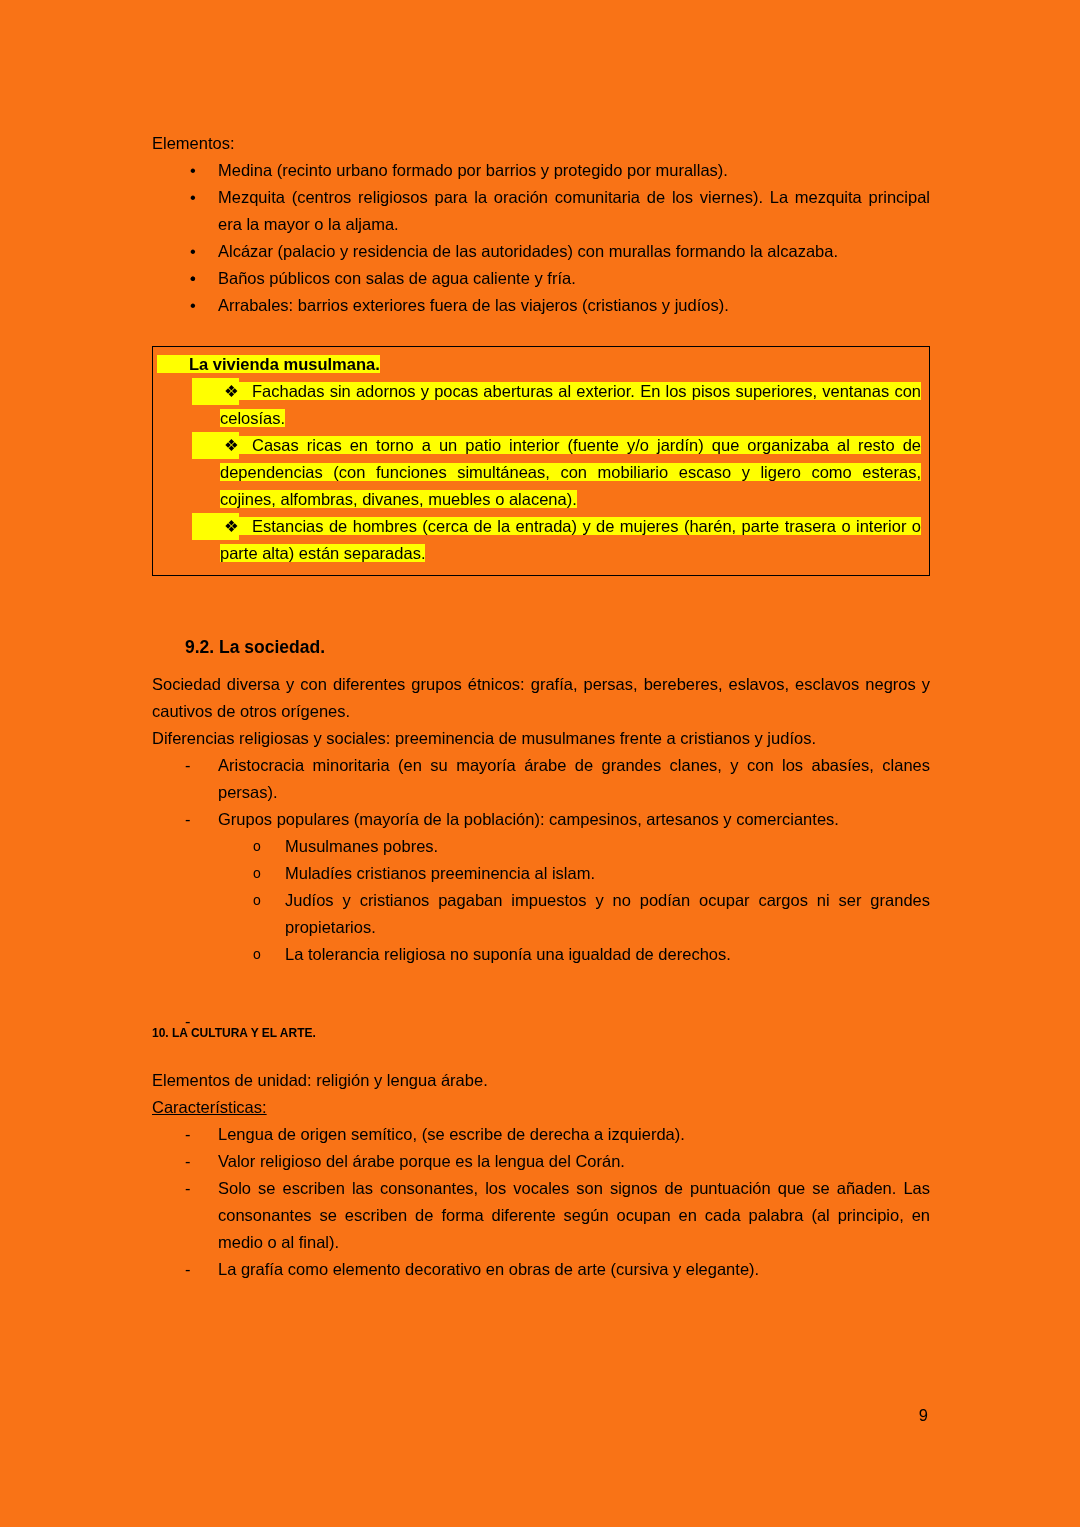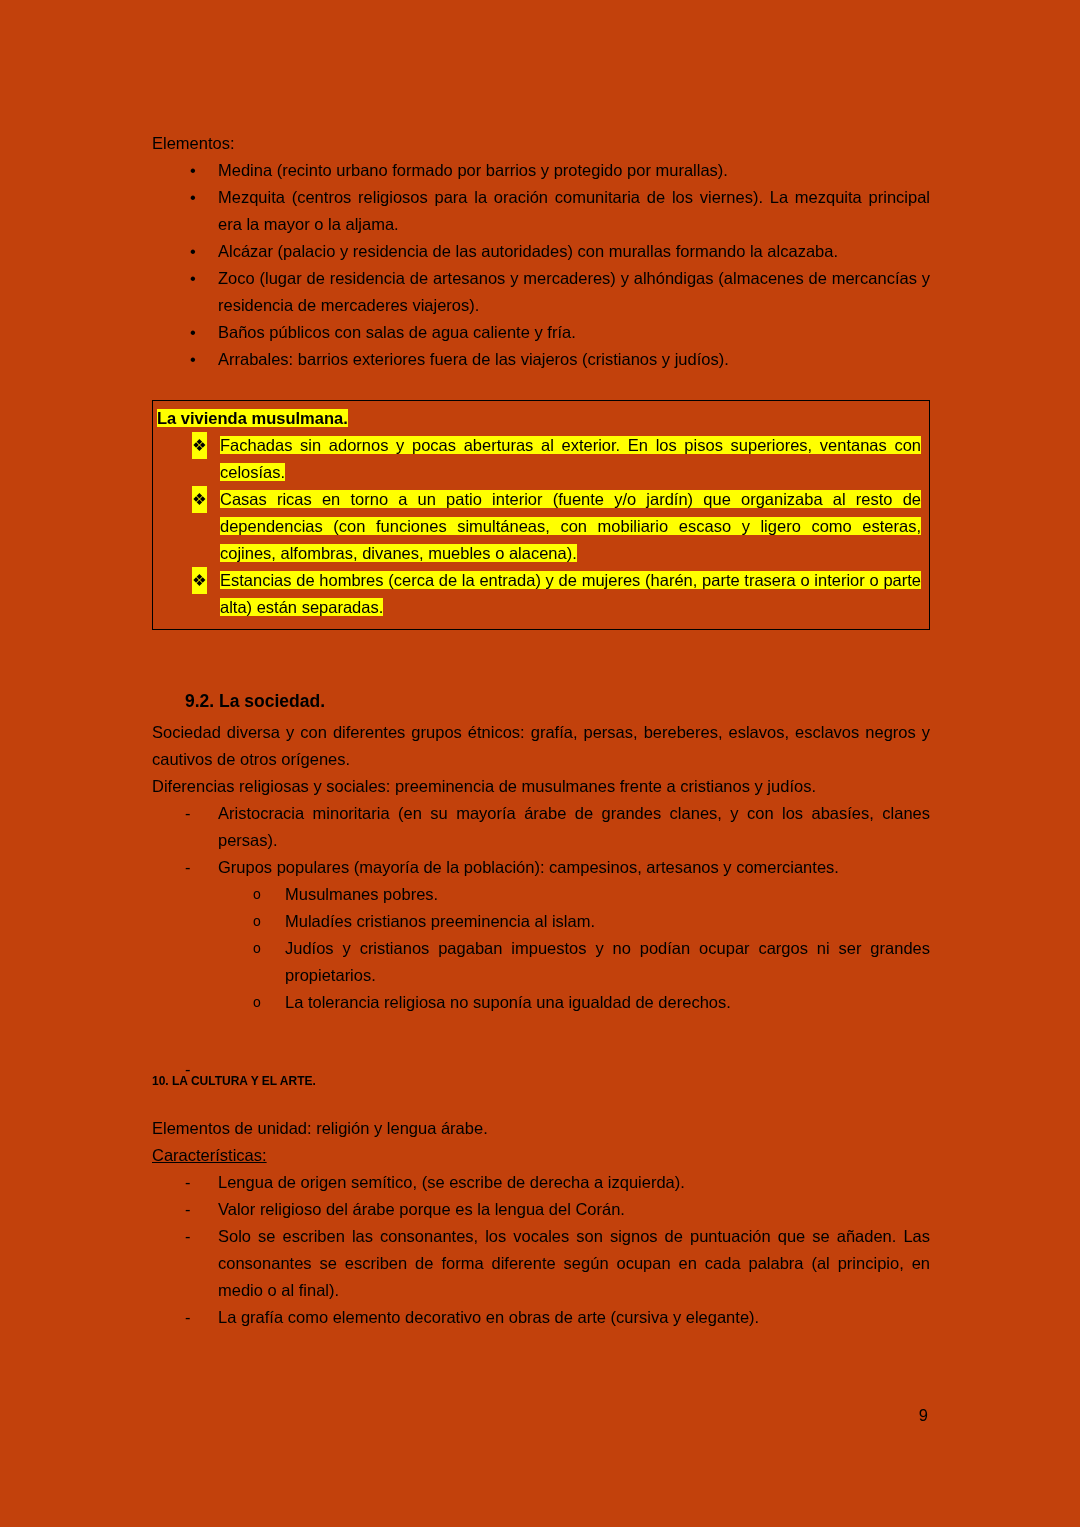--- a/index.html
+++ b/index.html
@@ -2,21 +2,21 @@
 <html><head>
 <meta charset="utf-8">
 <style>
   * { margin: 0; padding: 0; box-sizing: border-box; }
   html, body { background: #ffffff; }
   .page {
     position: relative;
     width: 1080px;
     height: 1527px;
     margin: 0 auto;
-    background: #c2410c;
+    background: #f97316;
     color: #000000;
     font-family: "Liberation Sans", sans-serif;
     font-size: 16.5px;
     line-height: 27px;
     overflow: hidden;
   }
   .content { padding: 130px 150px 0 152px; }
 
   p.para { text-align: justify; }
 
@@ -34,28 +34,28 @@
   .circle-list .marker { left: 101px; font-size: 14px; }
 
   .housing-box {
     border: 1px solid #000000;
     margin-top: 27px;
     padding: 4px 8px 8px 4px;
   }
   .diamond-list li { padding-left: 63px; }
   .diamond-list .marker { left: 35px; }
 
-  .hl { background: #ffff00; }
+  .hl { background: #ffff00; padding-left: 32px; }
   .bold { font-weight: bold; }
   .underline { text-decoration: underline; }
 
   .h-sub {
     font-weight: bold;
     font-size: 17.5px;
-    margin: 58px 0 4px 33px;
+    margin: 58px 0 10px 33px;
   }
   .h-main {
     font-weight: bold;
     font-size: 12px;
     margin: 52px 0 20px 0;
   }
 
   .gap-before { margin-top: 40px; }
 
   .page-number {
@@ -80,21 +80,20 @@
       <li>
         <span class="marker">•</span>
         <span>Mezquita (centros religiosos para la oración comunitaria de los viernes). La mezquita principal era la mayor o la aljama.</span>
       </li>
       <li>
         <span class="marker">•</span>
         <span>Alcázar (palacio y residencia de las autoridades) con murallas formando la alcazaba.</span>
       </li>
       <li>
         <span class="marker">•</span>
-        <span>Zoco (lugar de residencia de artesanos y mercaderes) y alhóndigas (almacenes de mercancías y residencia de mercaderes viajeros).</span>
       </li>
       <li>
         <span class="marker">•</span>
         <span>Baños públicos con salas de agua caliente y fría.</span>
       </li>
       <li>
         <span class="marker">•</span>
         <span>Arrabales: barrios exteriores fuera de las viajeros (cristianos y judíos).</span>
       </li>
     </ul>

